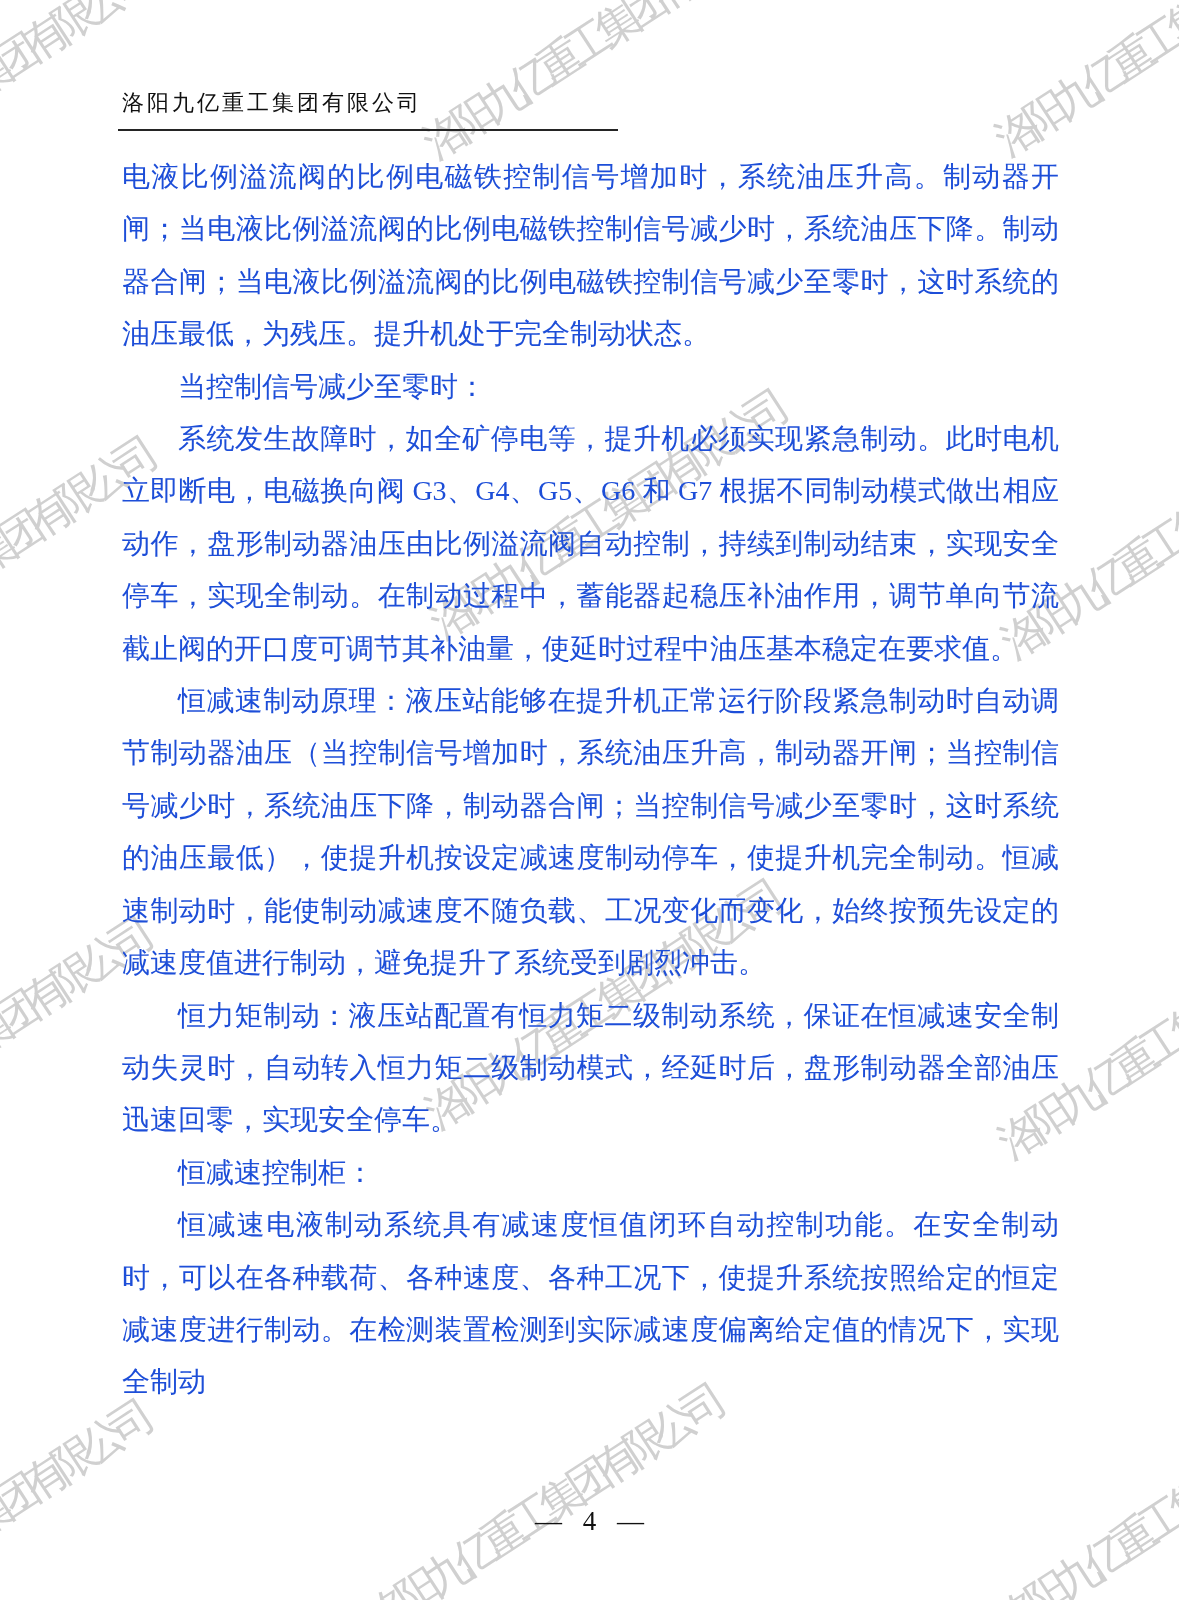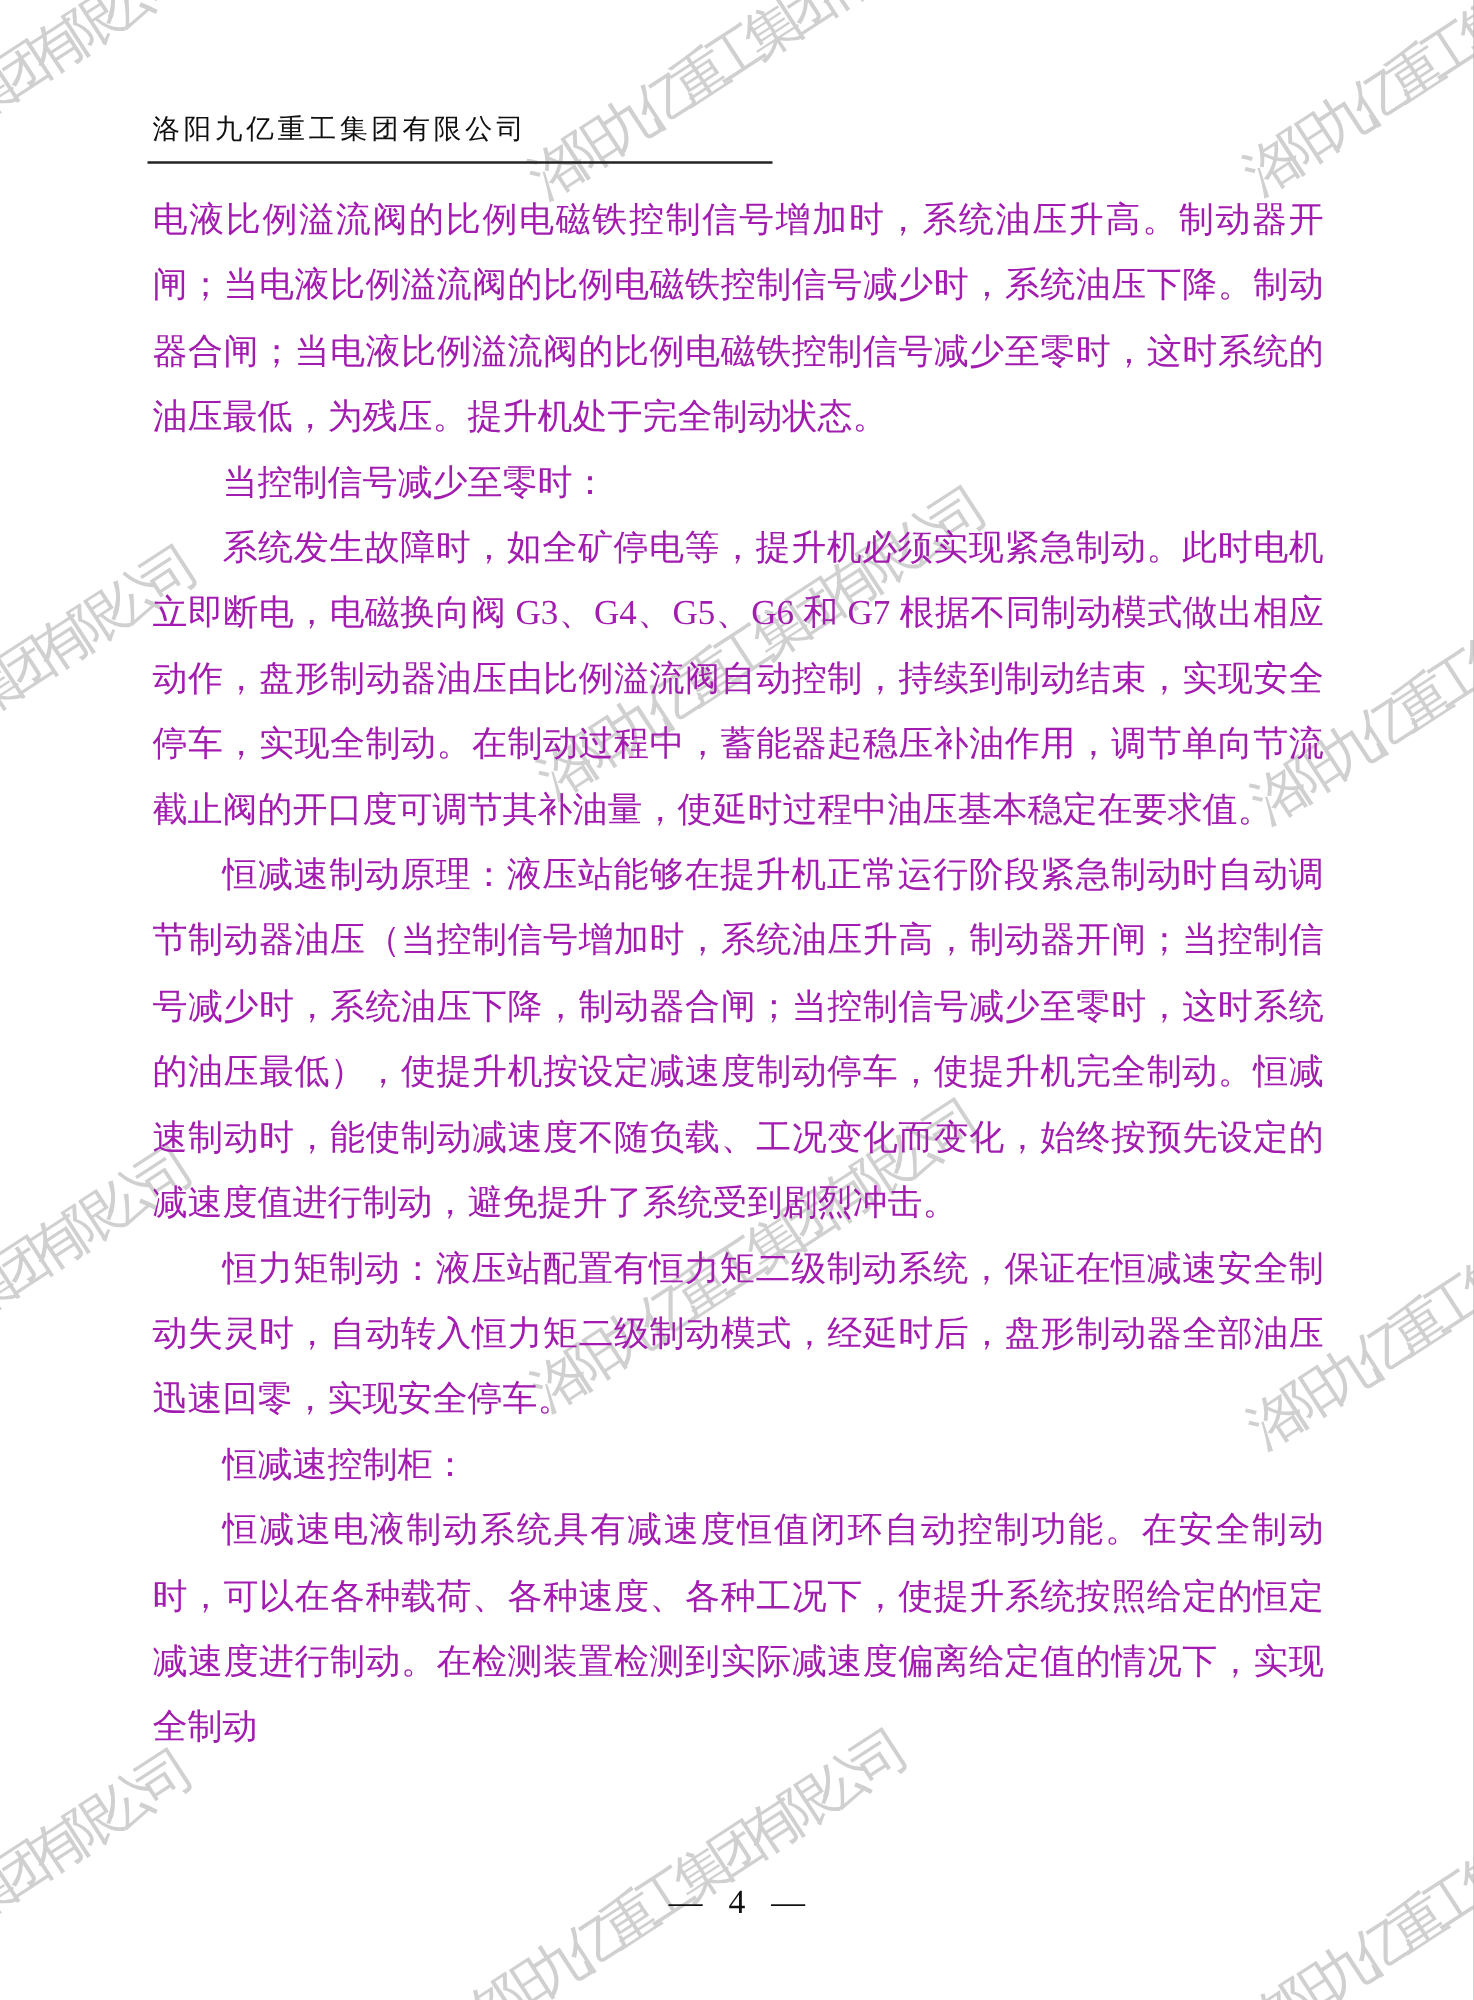--- a/index.html
+++ b/index.html
@@ -18,21 +18,21 @@
   .header-name{
     position:absolute;left:122px;top:88px;z-index:2;
     font-size:22px;letter-spacing:3px;color:#101010;font-weight:500;
   }
   .header-rule{
     position:absolute;left:118px;top:129px;width:500px;height:2px;
     background:#242424;z-index:2;
   }
   .body-text{
     position:absolute;left:122px;top:151px;width:937px;z-index:2;
-    font-size:28px;line-height:52.4px;text-align:justify;color:#a21caf;
+    font-size:28px;line-height:52.4px;text-align:justify;color:#1d4ed8;
   }
   .para{margin:0;text-indent:2em;}
   .para.first{text-indent:0;}
   .page-number{
     position:absolute;left:0;top:1506px;width:100%;z-index:2;
     text-align:center;font-size:27px;color:#111;word-spacing:14px;
   }
 </style>
 </head>
 <body>

